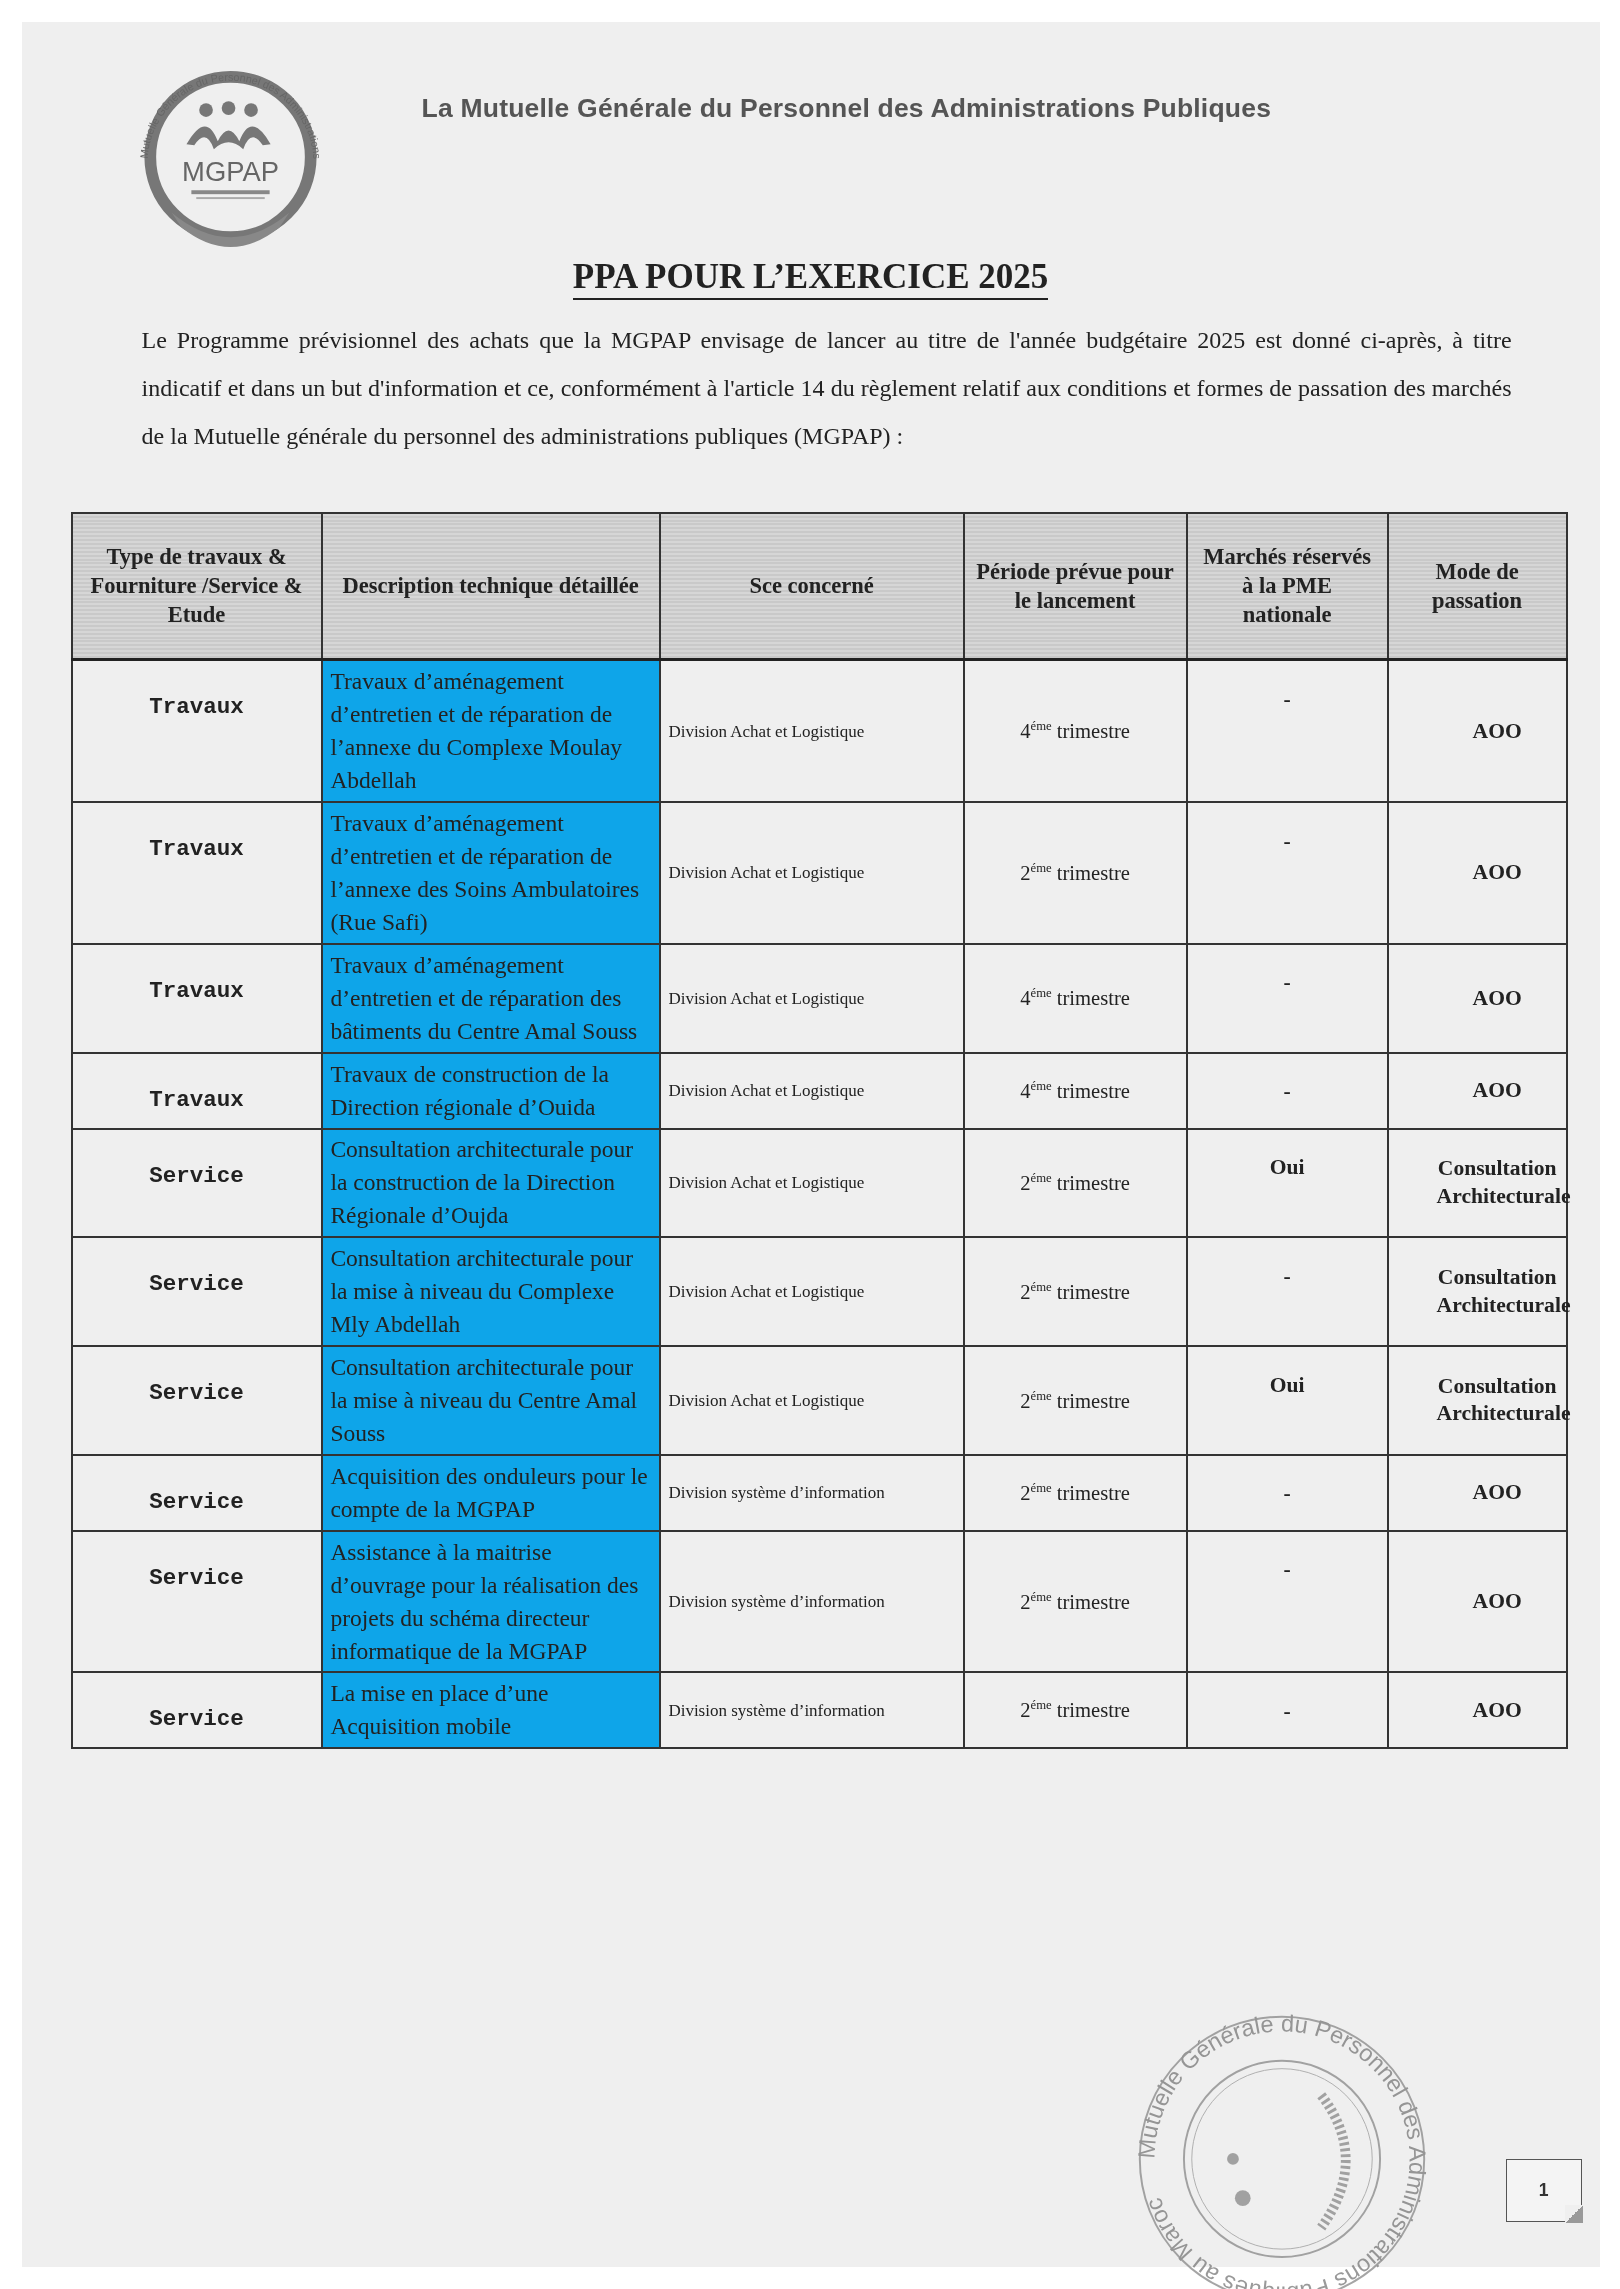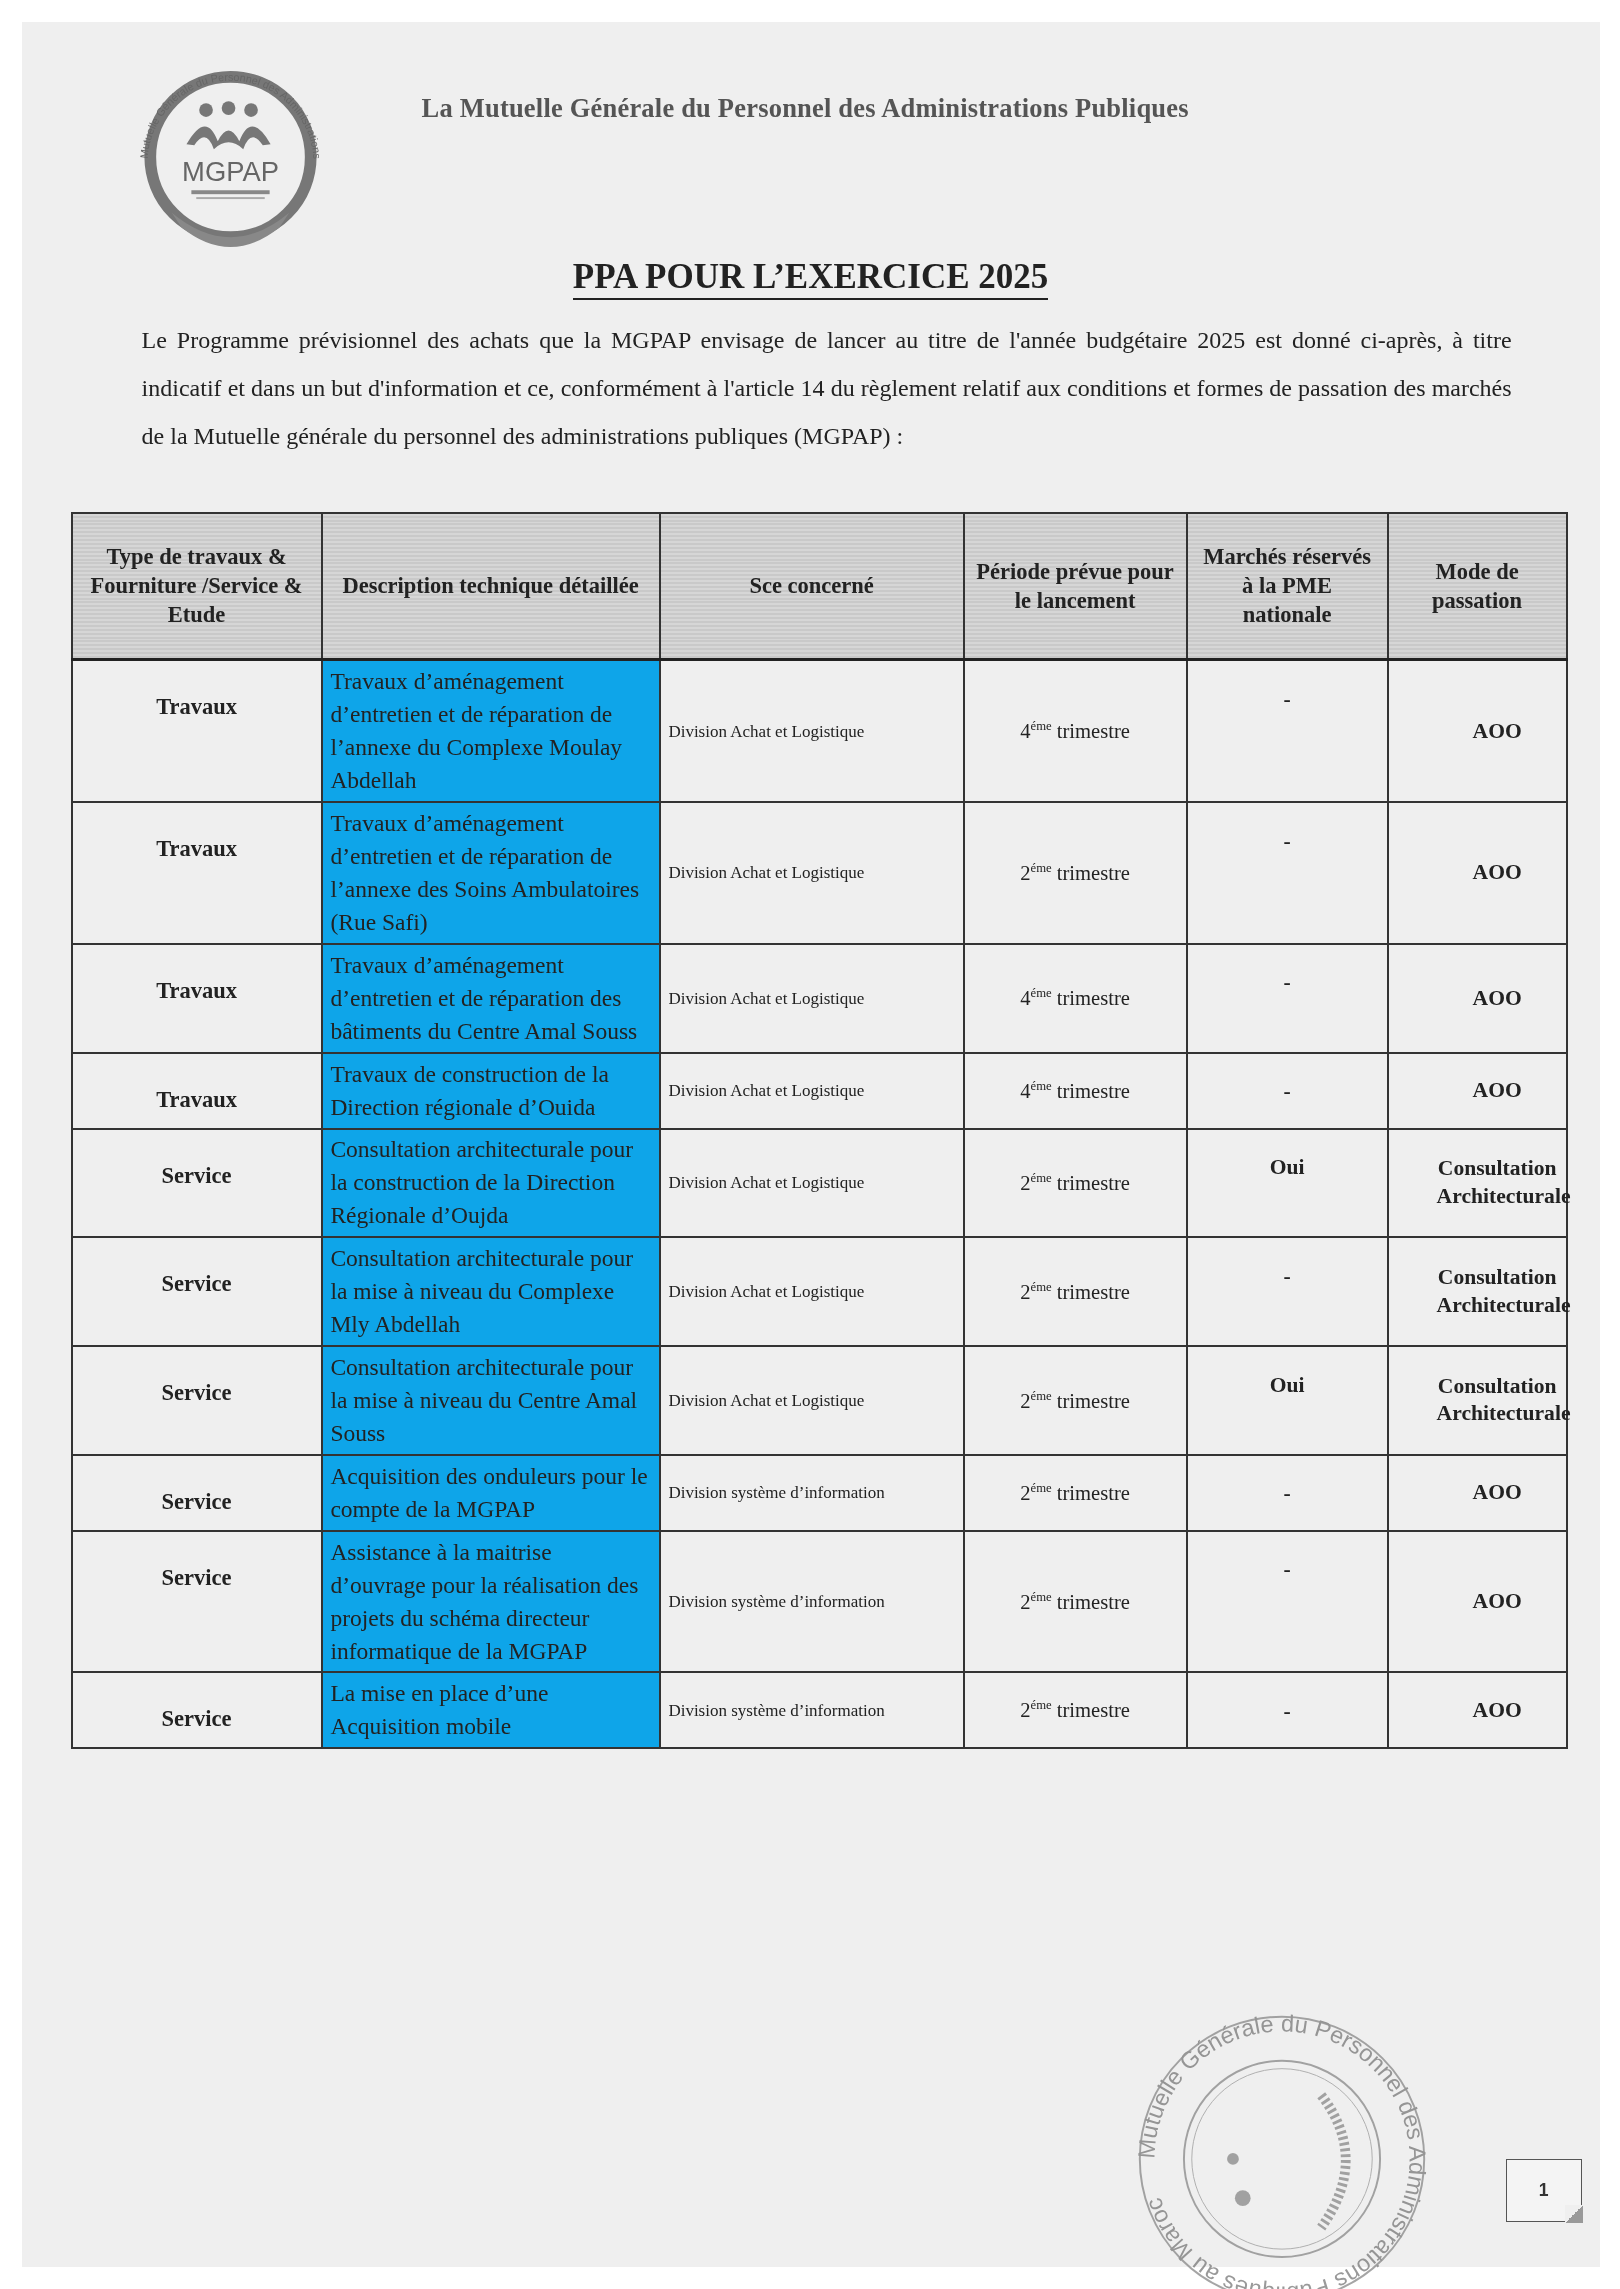--- a/index.html
+++ b/index.html
@@ -12,21 +12,21 @@
   .page {
     position: absolute; left: 21.6px; top: 21.6px; width: 1578px; height: 2245px;
     background: #efefef;
   }
   
   .logo {
     position: absolute; left: 96px; top: 29px; width: 225px; height: 211px;
   }
   .org-name {
     position: absolute; left: 400px; top: 71px;
-    font-family: Liberation Serif, serif;
+    font-family: Liberation Sans, sans-serif;
     font-weight: bold; font-size: 26.5px; color: #555;
     letter-spacing: 0.2px;
   }
   .title {
     position: absolute; left: 0; width: 1578px; top: 235px; text-align: center;
   }
   .title span {
     font-family: "Liberation Serif", serif; font-weight: bold; font-size: 35px;
     color: #222; border-bottom: 2.9px solid #222; padding-bottom: 2px;
   }
@@ -41,21 +41,21 @@
   }
   table.ppa th, table.ppa td {
     border: 2px solid #333; font-size: 22.5px; vertical-align: middle;
     padding: 3.9px 7.8px; color: #222;
   }
   table.ppa thead th {
     background: repeating-linear-gradient(0deg, #c9c9c9 0px, #c9c9c9 2px, #d6d6d6 2px, #d6d6d6 3.9px);
     font-weight: bold; text-align: center; height: 137px; line-height: 29px;
     border-bottom: 3.9px solid #222;
   }
-  table.ppa td.type { text-align: center; font-weight: bold; vertical-align: top; padding-top: 33px; }
+  table.ppa td.type { text-align: center; font-weight: bold; vertical-align: top; padding-top: 33px; font-family: Liberation Mono, monospace; }
   table.ppa td.desc { background: #0ea5e9; text-align: left; line-height: 33px; font-size: 23.5px; }
   table.ppa td.svc { text-align: left; line-height: 27.4px; font-size: 17px; }
   table.ppa td.period { text-align: center; font-size: 20.6px; margin-left: 27px; }
   table.ppa td.period sup { font-size: 12.7px; }
   table.ppa td.pme { text-align: center; vertical-align: top; padding-top: 25.5px; font-weight: bold; font-size: 21.6px; }
   table.ppa td.mode { text-align: center; font-weight: bold; font-size: 21.6px; line-height: 27.4px; padding-left: 48px; }
   table.ppa tbody tr { border-bottom: 2.9px solid #333; }
   
   .stamp {
     position: absolute; left: 1103px; top: 1980px; width: 314px; height: 304px; opacity: 0.75;

